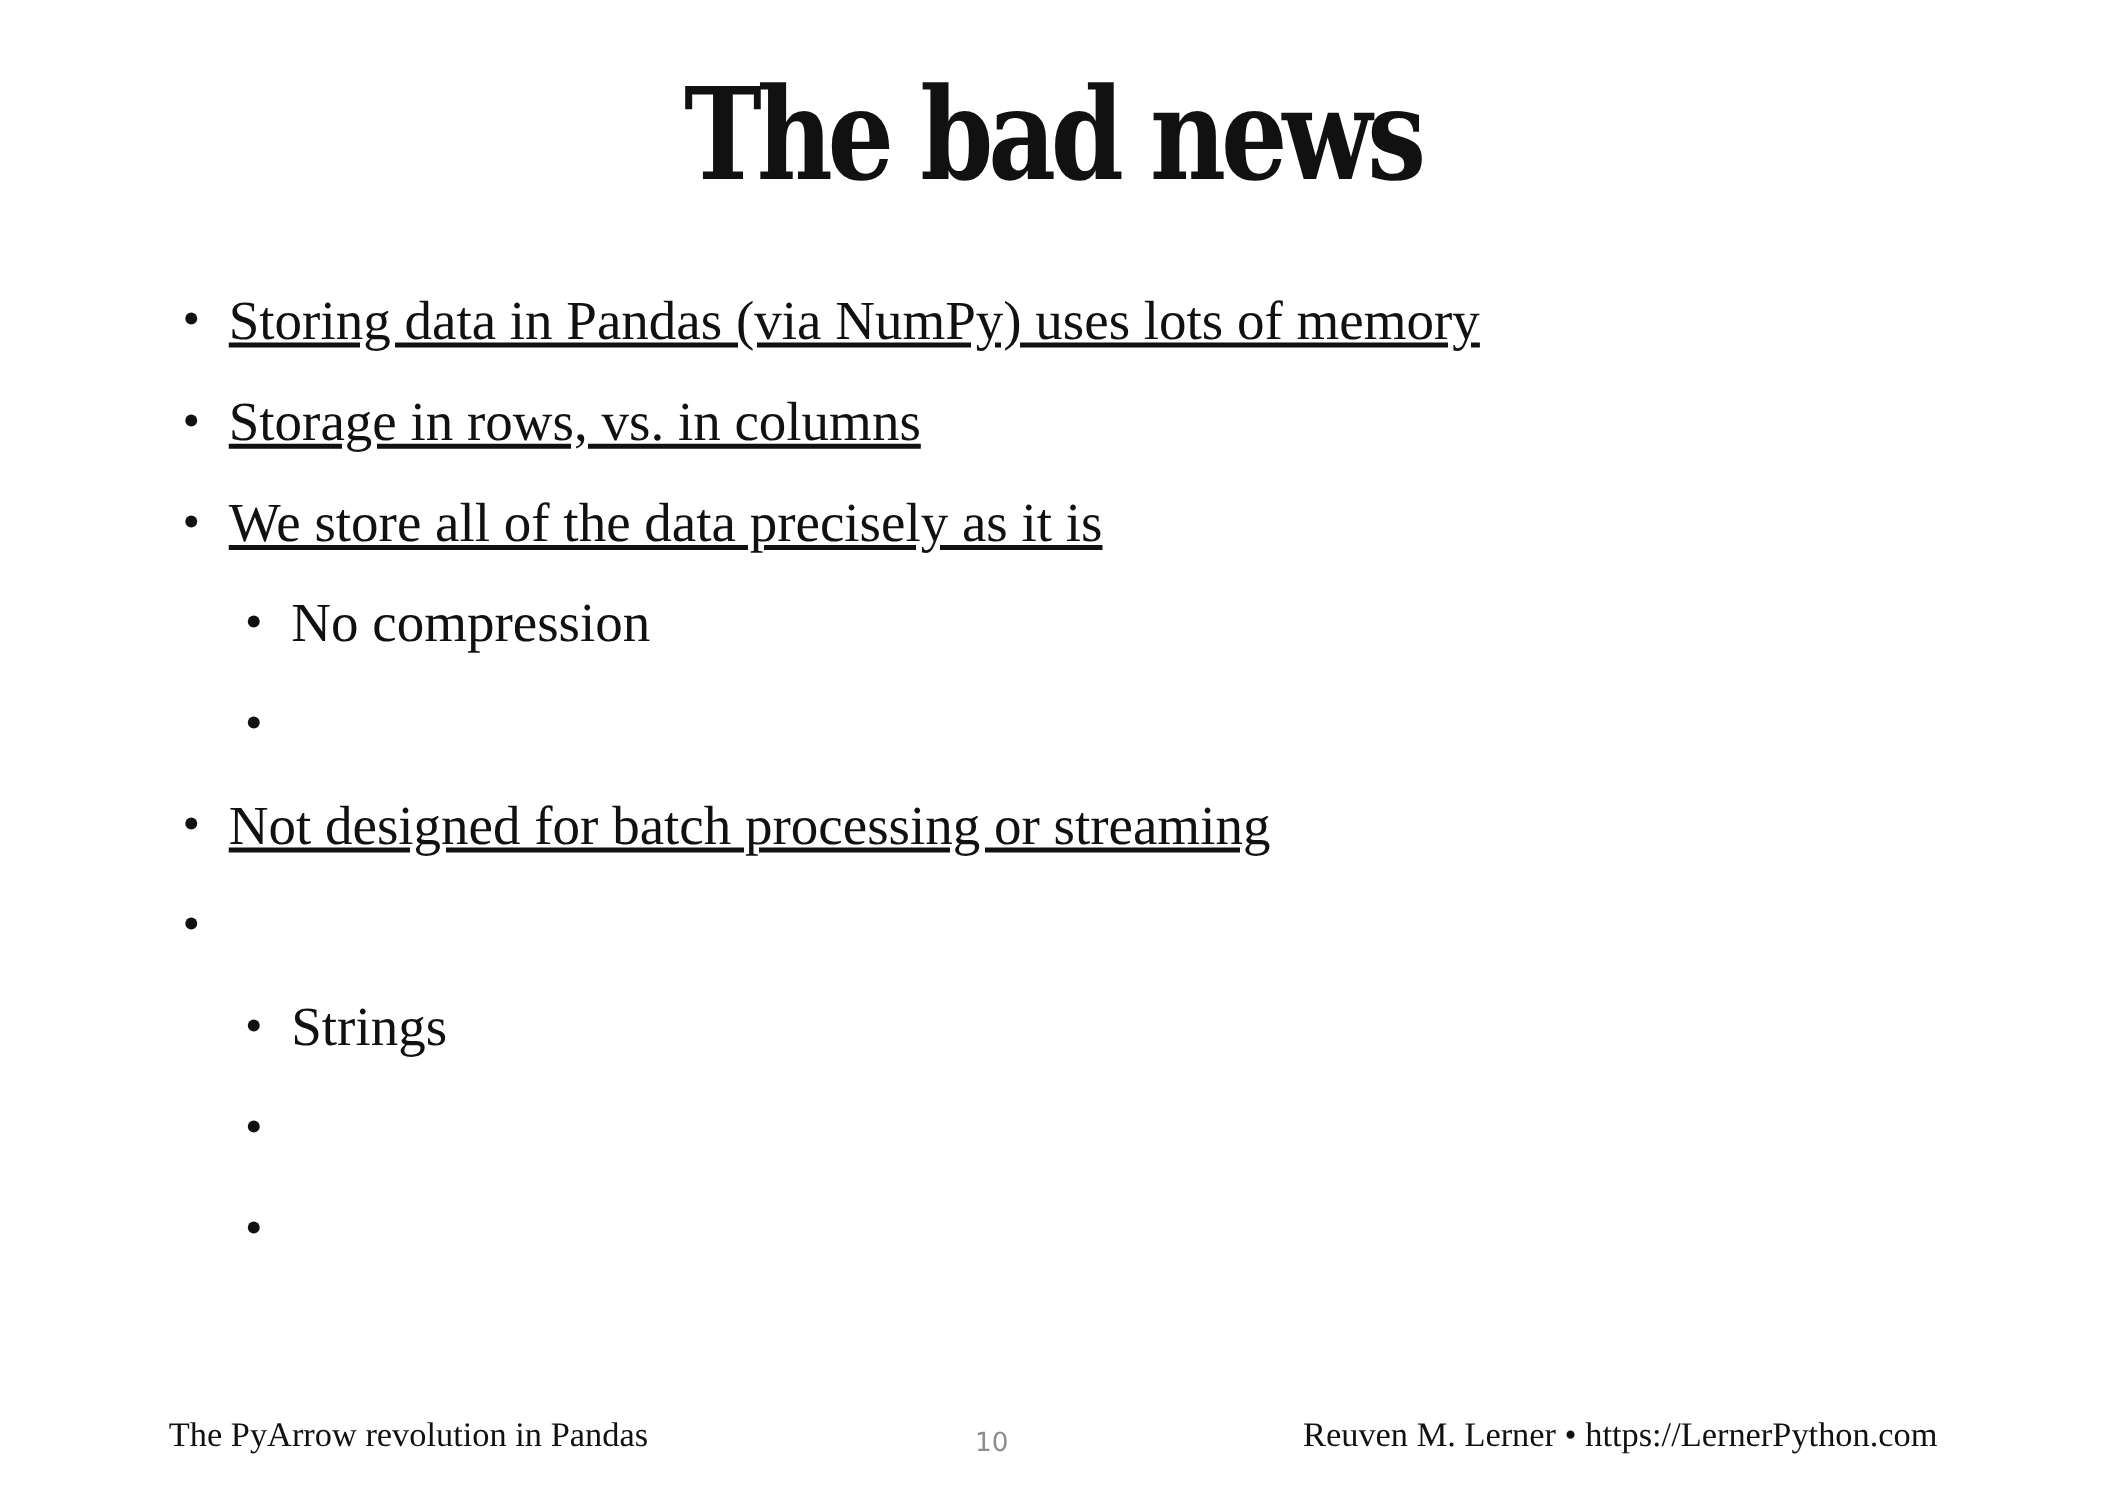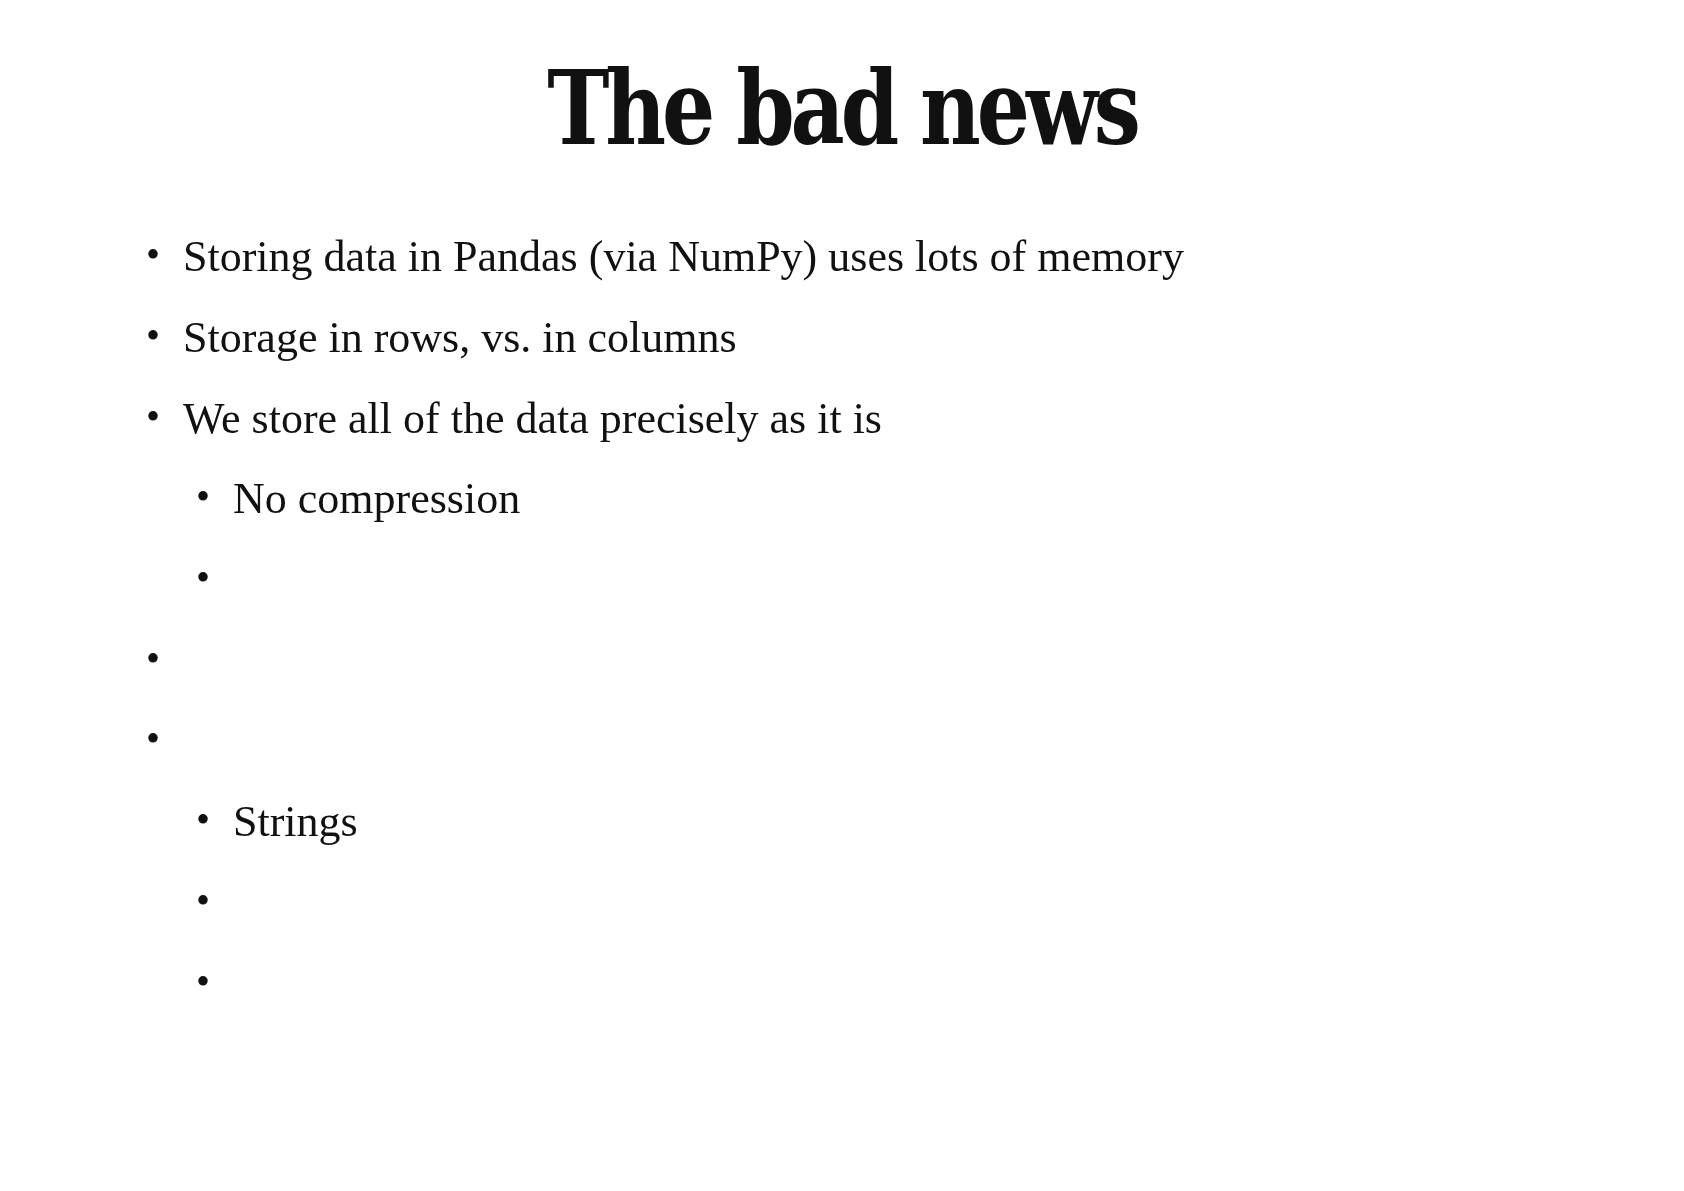--- a/index.html
+++ b/index.html
@@ -51,21 +51,21 @@
     line-height: 1.1;
     white-space: nowrap;
   }
   .bullet-row .marker {
     position: absolute;
     top: 50%;
     transform: translateY(-54%);
     font-size: 40px;
   }
   .bullet-row.level-1 .marker { left: 146px; }
-  .bullet-row.level-1 .text   { margin-left: 183px; }
+  .bullet-row.level-1 .text   { margin-left: 183px; text-decoration: underline; }
   .bullet-row.level-2 .marker { left: 196px; }
   .bullet-row.level-2 .text   { margin-left: 233px; text-align: right; }
   .slide-footer {
     position: absolute;
     left: 135px; right: 134px;
     top: 1126px; height: 50px;
     font-size: 27.5px;
   }
   .footer-left  { position: absolute; left: 0;  top: 6px; white-space: nowrap; }
   .footer-right { position: absolute; right: 0; top: 6px; white-space: nowrap; }
@@ -104,34 +104,40 @@
     <span class="marker">•</span>
     <span class="text">No compression</span>
   </li>
 
   <li class="bullet-row level-2">
     <span class="marker">•</span>
   </li>
 
   <li class="bullet-row level-1">
     <span class="marker">•</span>
+    <span class="text">Not designed for batch processing or streaming</span>
   </li>
 
   <li class="bullet-row level-1">
     <span class="marker">•</span>
   </li>
 
   <li class="bullet-row level-2">
     <span class="marker">•</span>
     <span class="text">Strings</span>
   </li>
 
   <li class="bullet-row level-2">
     <span class="marker">•</span>
   </li>
 
   <li class="bullet-row level-2">
     <span class="marker">•</span>
   </li>
 </ul>
 
+  <div class="slide-footer">
+    <span class="footer-left">The PyArrow revolution in Pandas</span>
+    <span class="footer-page-number">10</span>
+    <span class="footer-right">Reuven M. Lerner • https://LernerPython.com</span>
+  </div>
 
 </div>
 
 </body></html>

